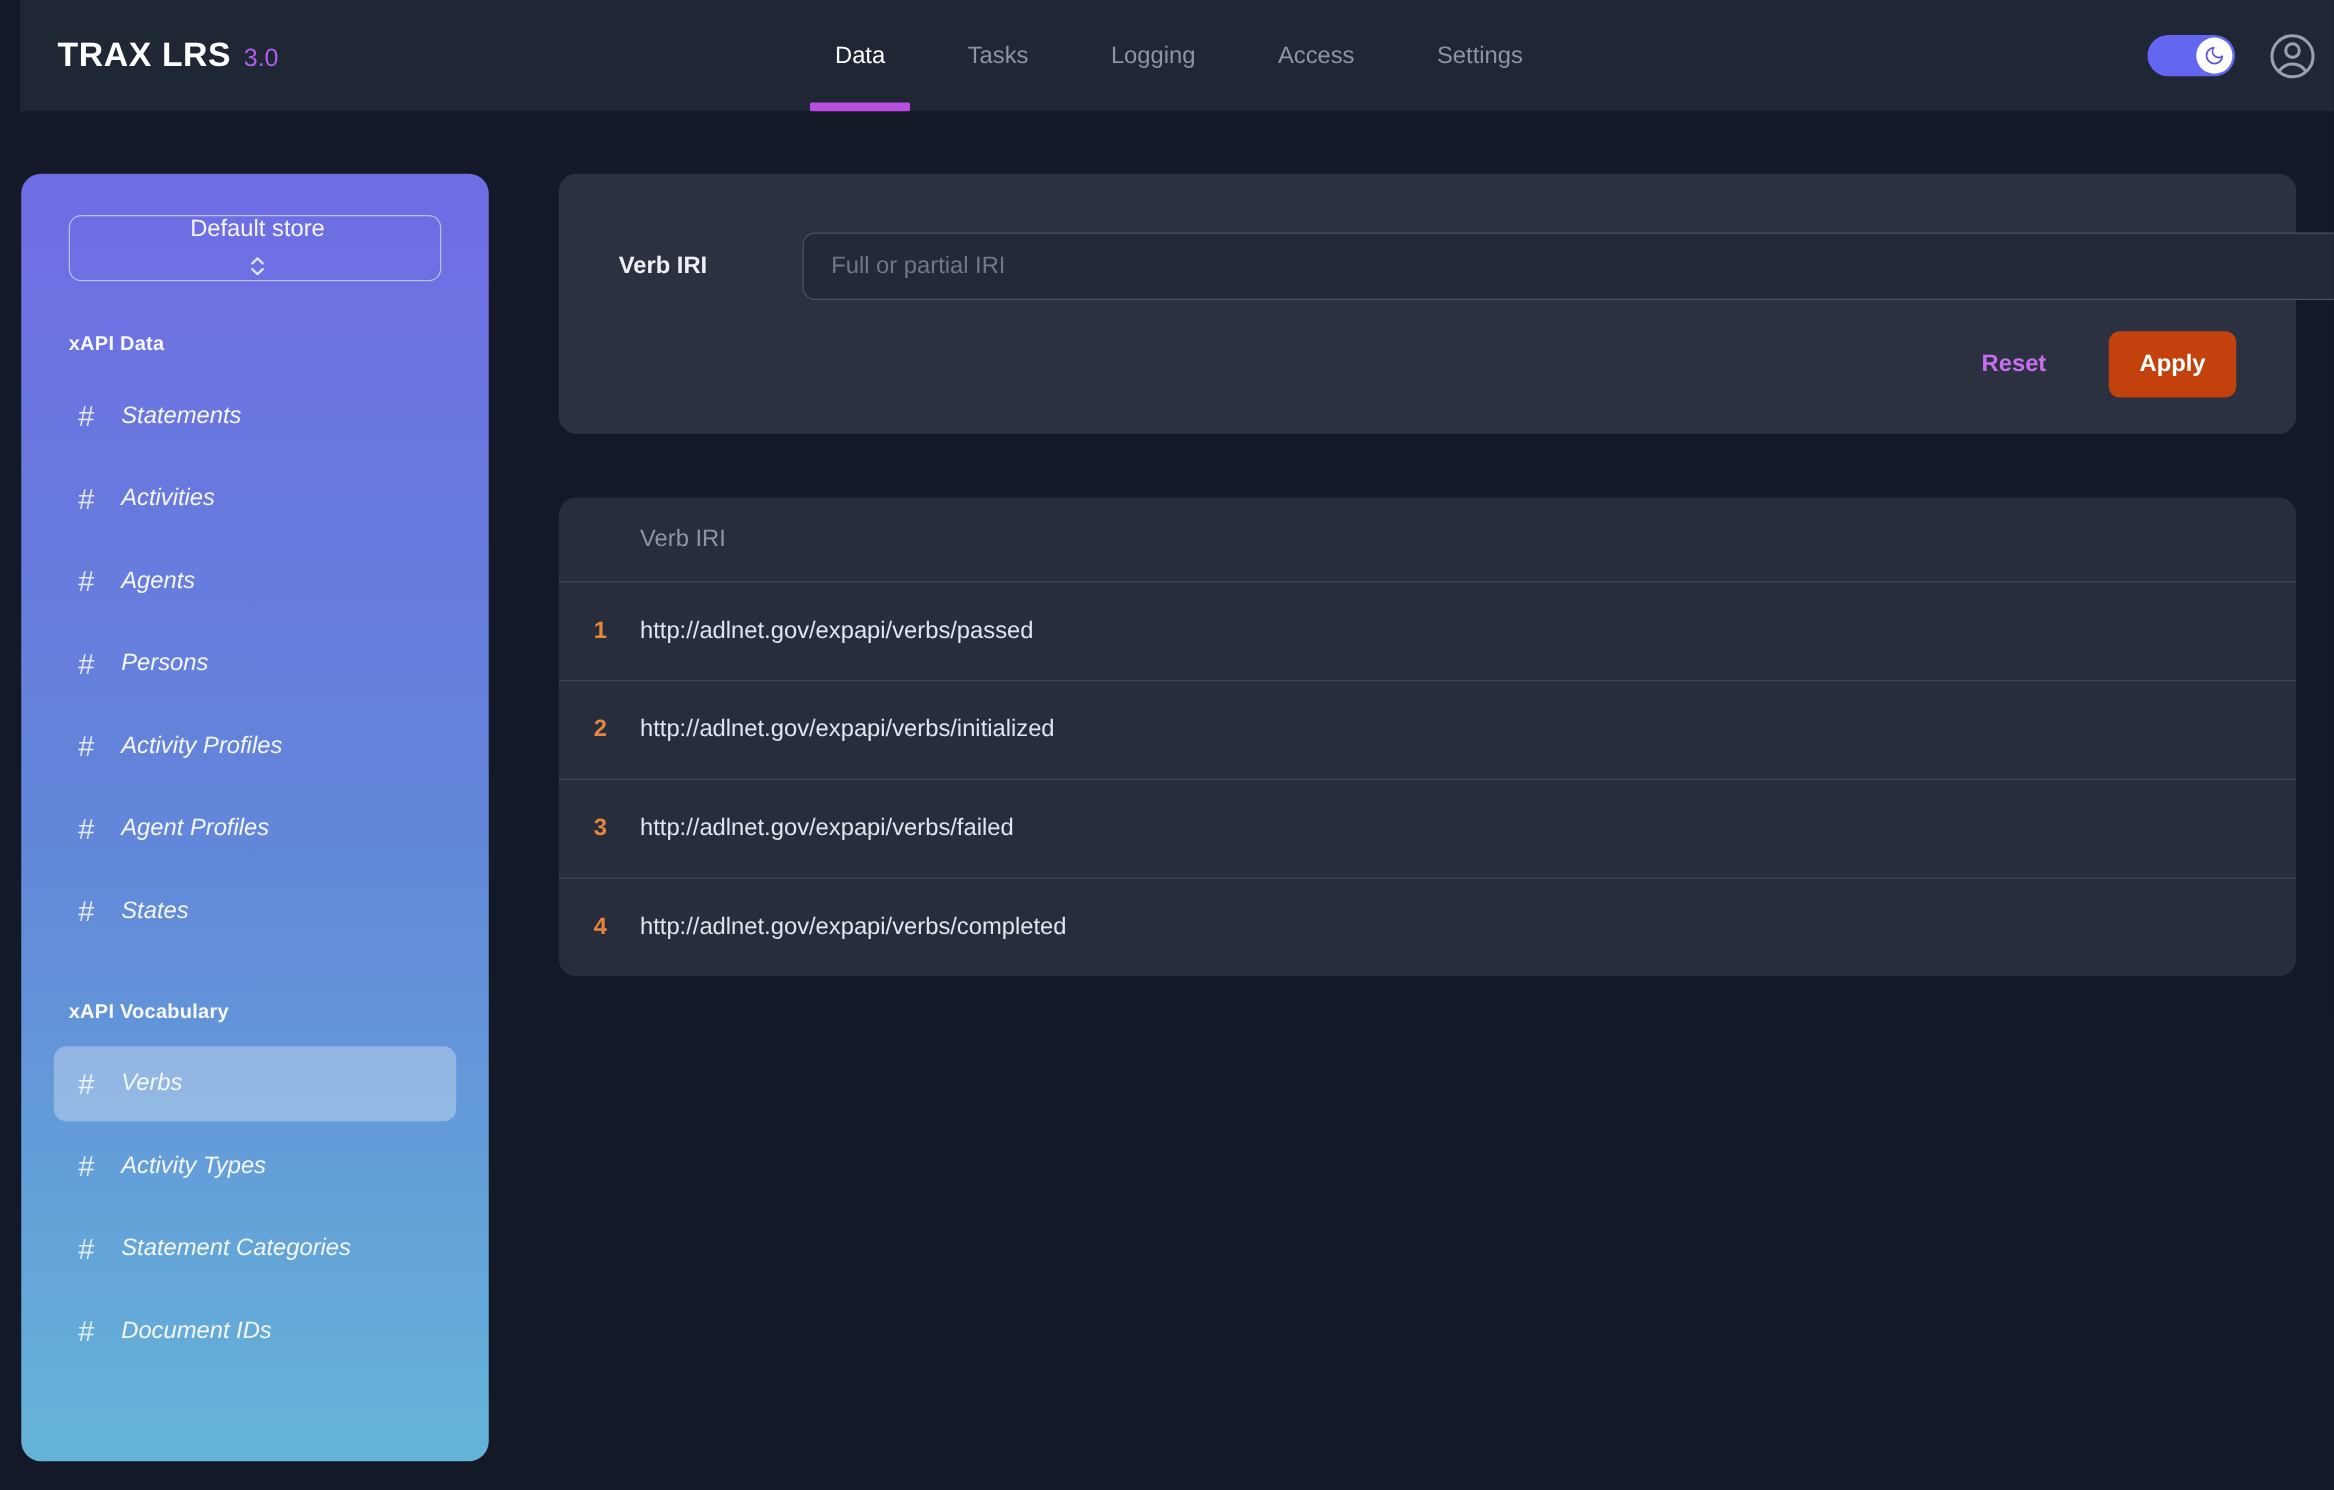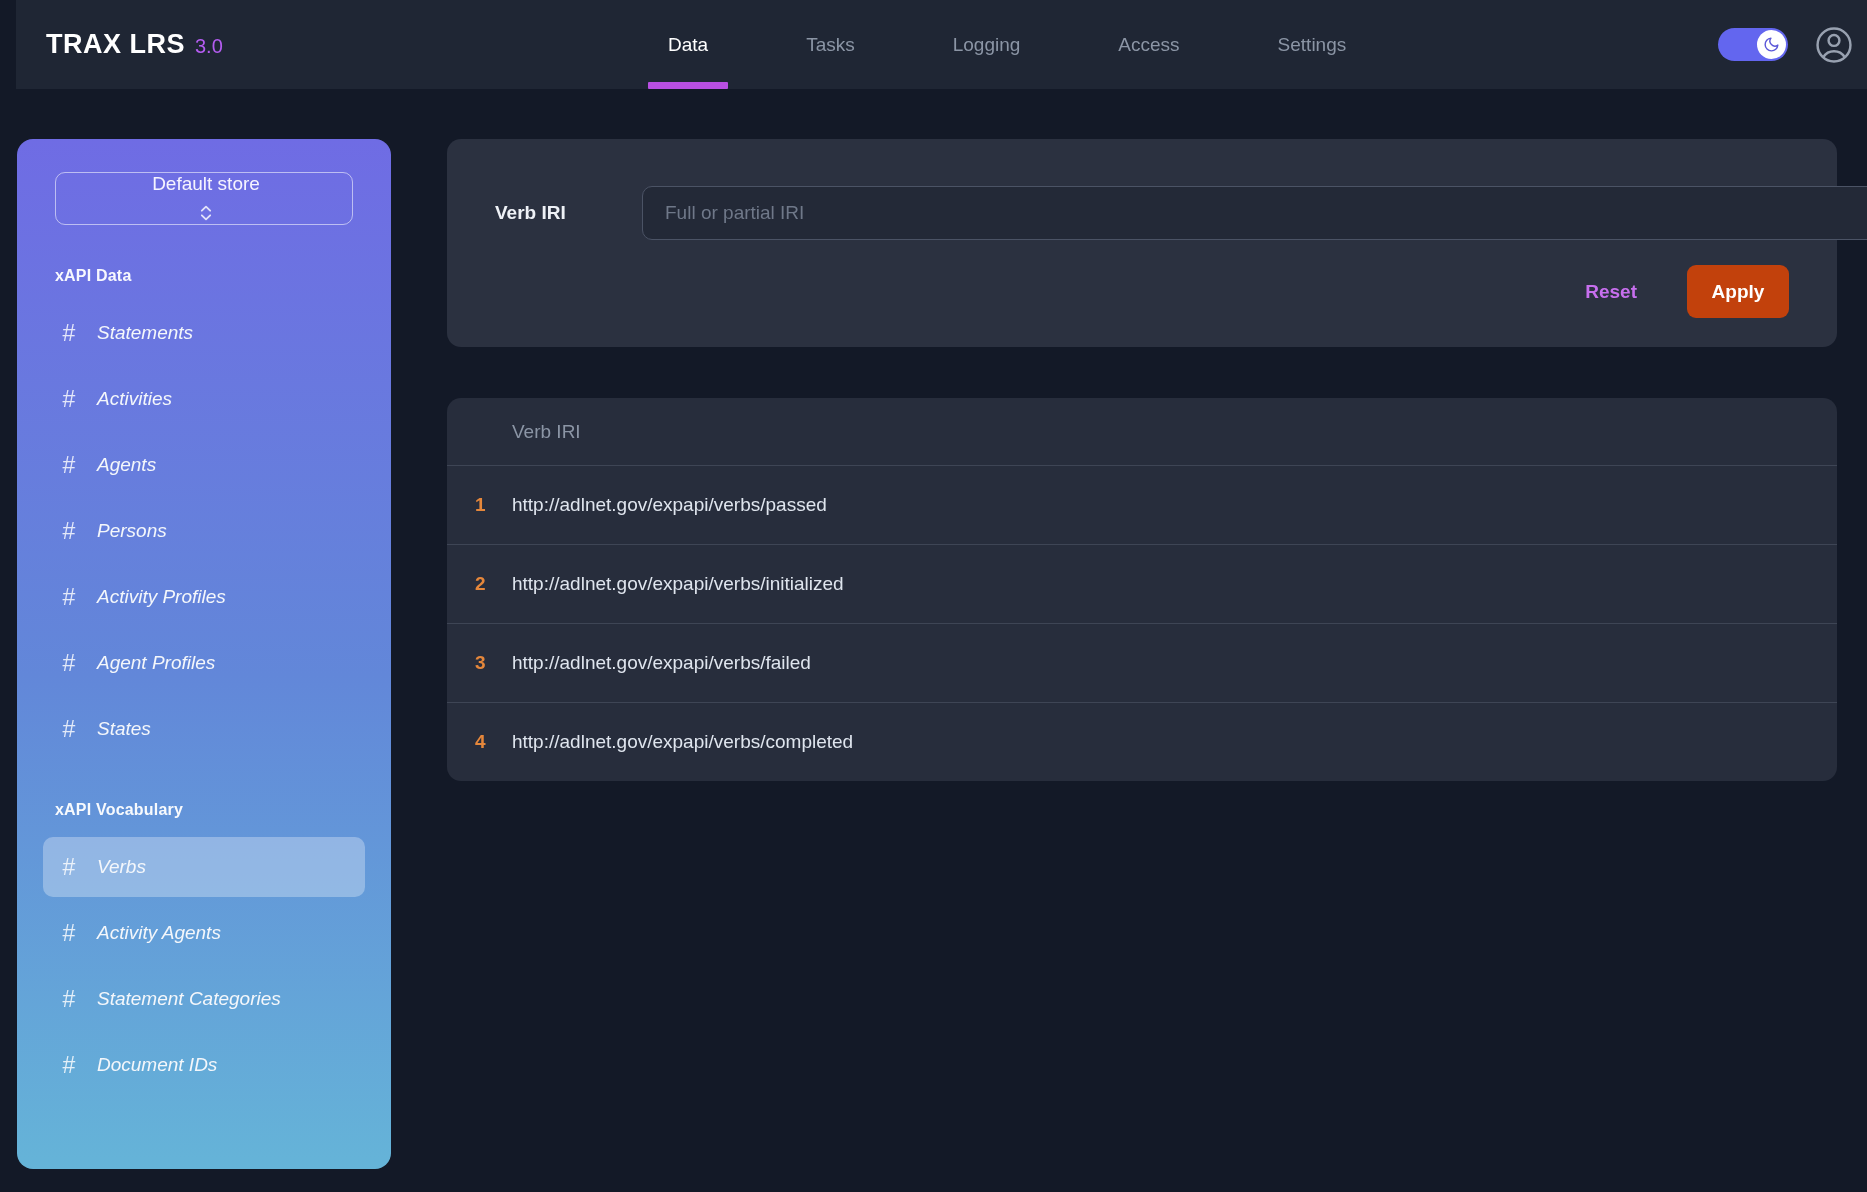--- a/index.html
+++ b/index.html
@@ -14,21 +14,21 @@
 
   
   .header {
     position: absolute; top: 0; left: 16px; width: 1867px; height: 89px;
     background: #1f2634;
     display: flex; align-items: center;
   }
   .brand { margin-left: 30px; display: flex; align-items: baseline; gap: 10px; }
   .brand-title { font-size: 27px; font-weight: bold; color: #ffffff; letter-spacing: 0.5px; }
   .brand-version { font-size: 20px; color: #b45cf0; font-weight: normal; }
-  .nav { position: absolute; left: 652px; top: 0; height: 89px; display: flex; gap: 98px; }
+  .nav { position: absolute; left: 652px; top: 0; height: 89px; display: flex; gap: 66px; }
   .tab {
     position: relative; height: 89px; display: flex; align-items: center;
     font-size: 19px; color: #8b95a5; cursor: pointer;
   }
   .tab.active { color: #ffffff; }
   .tab.active::after {
     content: ""; position: absolute; left: -20px; right: -20px; bottom: 0; height: 7px;
     background: #b94fe2; border-radius: 1px;
   }
   .header-right { position: absolute; right: 28px; top: 0; height: 89px; display: flex; align-items: center; gap: 25px; }
@@ -207,21 +207,21 @@
   </div>
 
   <div class="side-label">xAPI Vocabulary</div>
 
   <div class="side-item active">
     <span class="hash">#</span>
     <span class="side-item-label">Verbs</span>
   </div>
   <div class="side-item">
     <span class="hash">#</span>
-    <span class="side-item-label">Activity Agents</span>
+    <span class="side-item-label">Activity Types</span>
   </div>
   <div class="side-item">
     <span class="hash">#</span>
     <span class="side-item-label">Statement Categories</span>
   </div>
   <div class="side-item">
     <span class="hash">#</span>
     <span class="side-item-label">Document IDs</span>
   </div>
 </aside>

